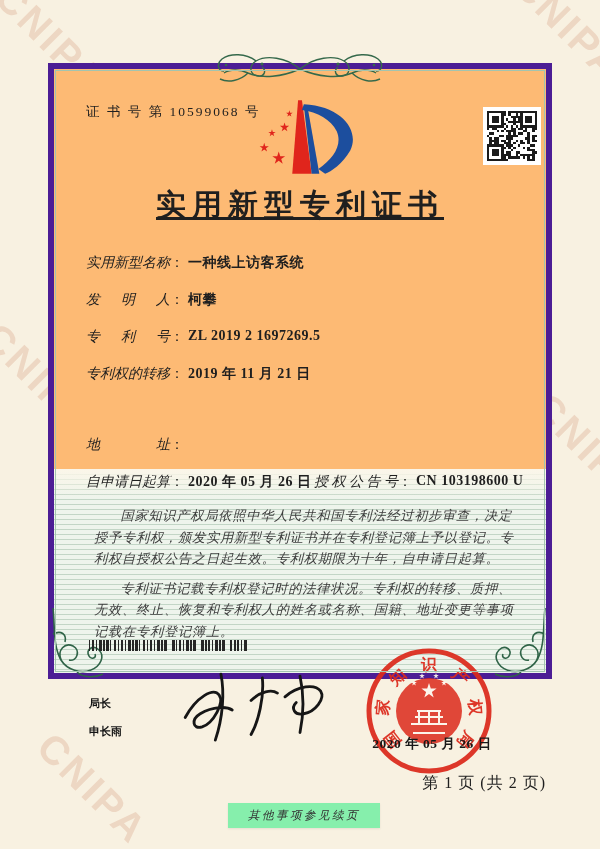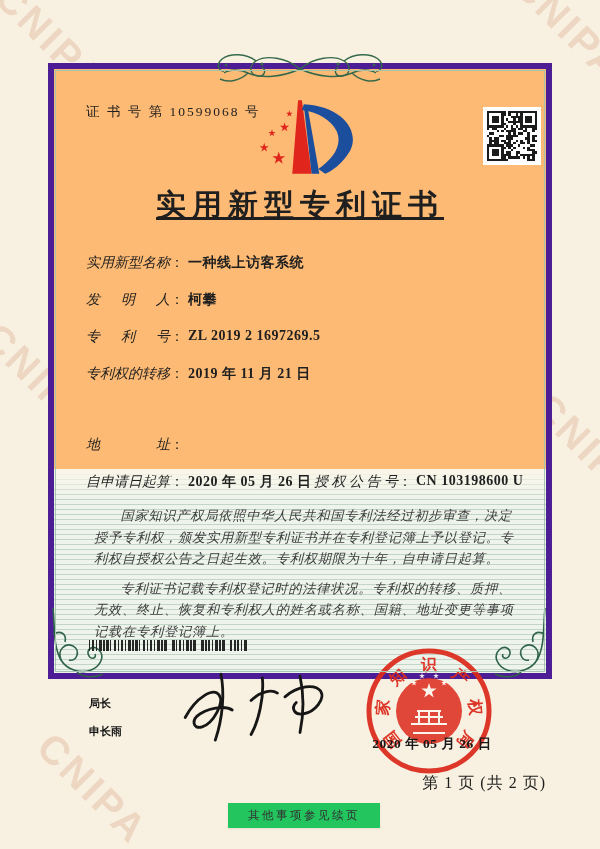--- a/index.html
+++ b/index.html
@@ -66,23 +66,23 @@
   .bureau.t1{top:627px;}
   .bureau.t2{top:655px;}
   .signature{position:absolute;left:118px;top:597px;}
   .seal{position:absolute;left:307px;top:574px;width:136px;height:136px;opacity:.93;}
   .seal-char{font-family:"Liberation Serif",serif;font-size:16px;font-weight:bold;fill:#dc2a1c;}
   .seal-date{position:absolute;left:293px;top:666px;width:170px;text-align:center;
     font-size:13.5px;font-weight:bold;color:#181818;letter-spacing:.5px;z-index:5;}
   .page-info{position:absolute;left:0;width:100%;top:704px;text-align:right;font-size:16px;letter-spacing:1px;}
   
   .tab{position:absolute;left:228px;top:803px;width:152px;height:25px;
-    background:#22c55e;box-shadow:0 1px 2px rgba(0,0,0,.08);
+    background:#86efac;box-shadow:0 1px 2px rgba(0,0,0,.08);
     display:flex;align-items:center;justify-content:center;
-    font-size:11.5px;letter-spacing:2.5px;color:#333;}
+    font-size:11.5px;letter-spacing:2.5px;font-style:italic;color:#333;}
 </style>
 </head>
 <body>
 
 <span class="wm" style="left:-18px;top:16px">CNIPA</span>
 <span class="wm" style="left:500px;top:4px">CNIPA</span>
 <span class="wm" style="left:352px;top:238px">CNIPA</span>
 <span class="wm" style="left:-30px;top:356px">CNIPA</span>
 <span class="wm" style="left:118px;top:512px">CNIPA</span>
 <span class="wm" style="left:520px;top:426px">CNIPA</span>

